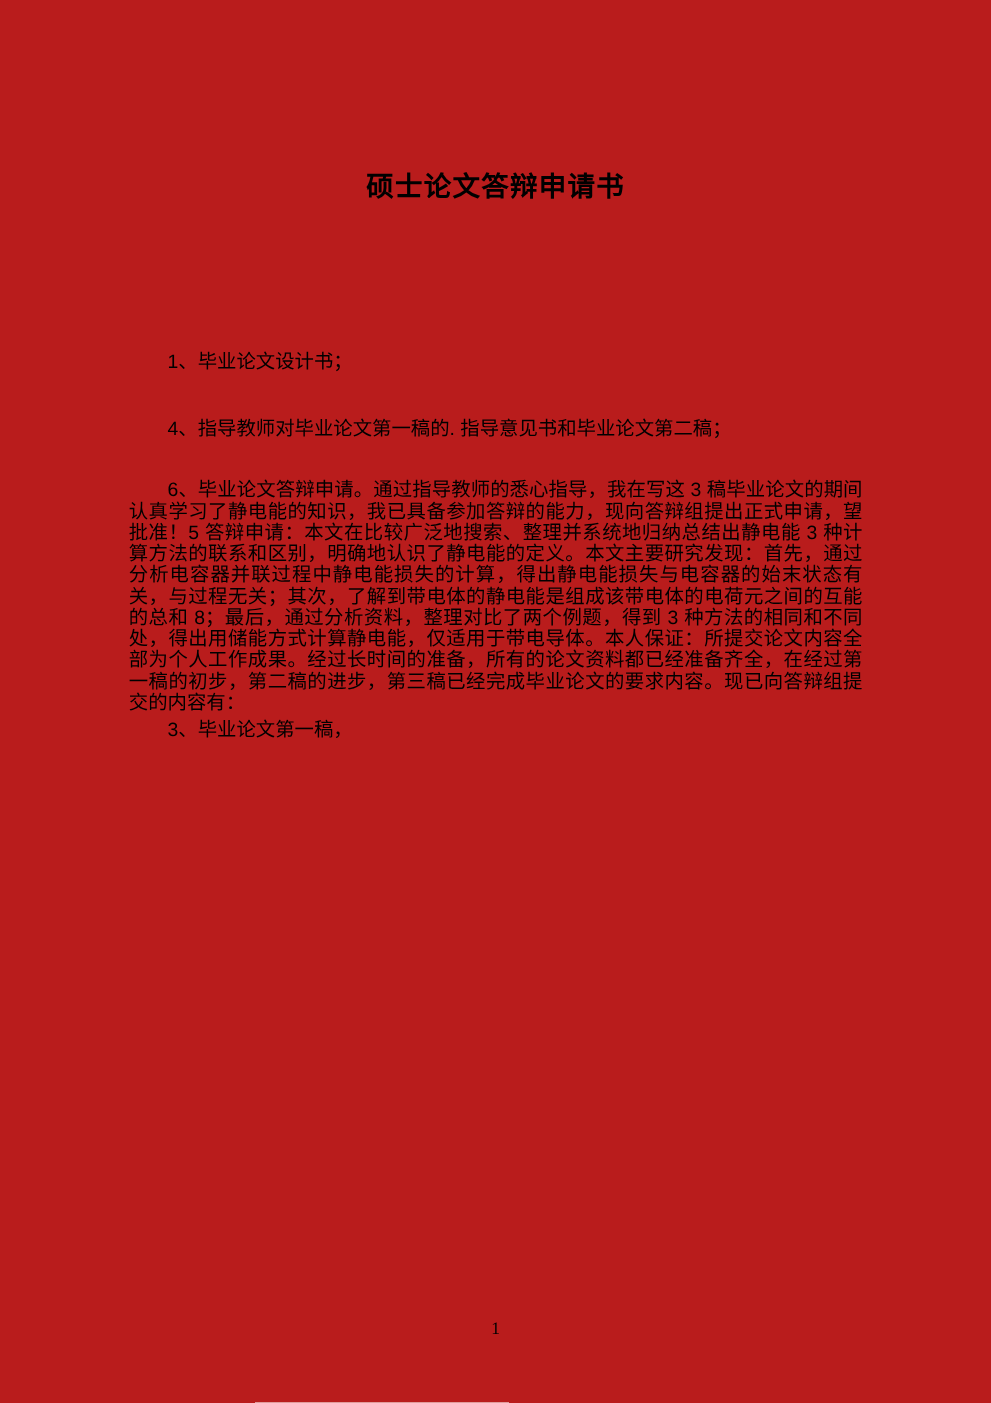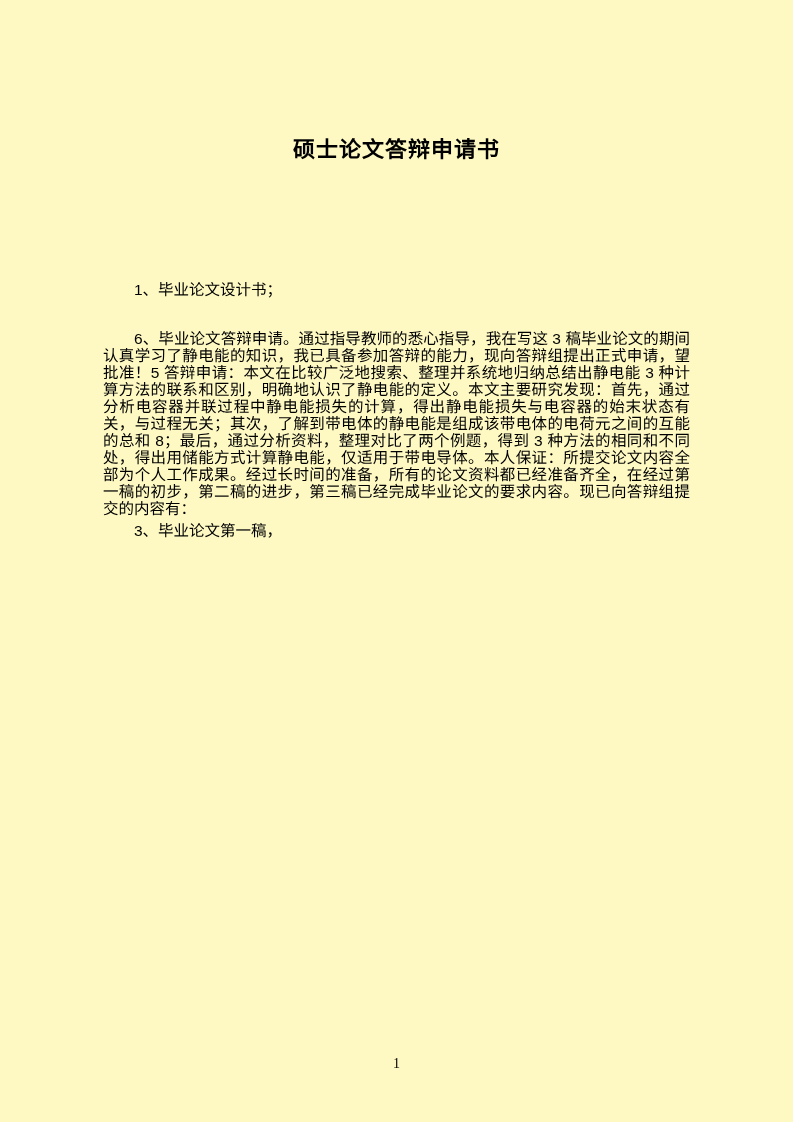--- a/index.html
+++ b/index.html
@@ -5,21 +5,21 @@
   html, body {
     margin: 0;
     padding: 0;
     background: #ffffff;
   }
   .page {
     position: relative;
     width: 793px;
     height: 1122px;
     margin: 0;
-    background: #fef9c3;
+    background: #b91c1c;
     color: #000000;
     box-sizing: border-box;
     padding: 0 103px;
     overflow: hidden;
     font-family: "Liberation Sans", "DejaVu Sans", sans-serif;
   }
   .doc-title {
     font-size: 22px;
     font-weight: bold;
     text-align: center;
@@ -63,20 +63,21 @@
 <body>
 
 <div class="page">
 
   <h1 class="doc-title">硕士论文答辩申请书</h1>
 
   <p class="item item-first-top">1、毕业论文设计书；</p>
 
 
 
+  <p class="item">4、指导教师对毕业论文第一稿的. 指导意见书和毕业论文第二稿；</p>
 
 
   <p class="para">6、毕业论文答辩申请。通过指导教师的悉心指导，我在写这 3 稿毕业论文的期间认真学习了静电能的知识，我已具备参加答辩的能力，现向答辩组提出正式申请，望批准！5 答辩申请：本文在比较广泛地搜索、整理并系统地归纳总结出静电能 3 种计算方法的联系和区别，明确地认识了静电能的定义。本文主要研究发现：首先，通过分析电容器并联过程中静电能损失的计算，得出静电能损失与电容器的始末状态有关，与过程无关；其次，了解到带电体的静电能是组成该带电体的电荷元之间的互能的总和 8；最后，通过分析资料，整理对比了两个例题，得到 3 种方法的相同和不同处，得出用储能方式计算静电能，仅适用于带电导体。本人保证：所提交论文内容全部为个人工作成果。经过长时间的准备，所有的论文资料都已经准备齐全，在经过第一稿的初步，第二稿的进步，第三稿已经完成毕业论文的要求内容。现已向答辩组提交的内容有：</p>
 
 
 
   <p class="item">3、毕业论文第一稿，</p>
 
   <div class="page-num">1</div>
 

